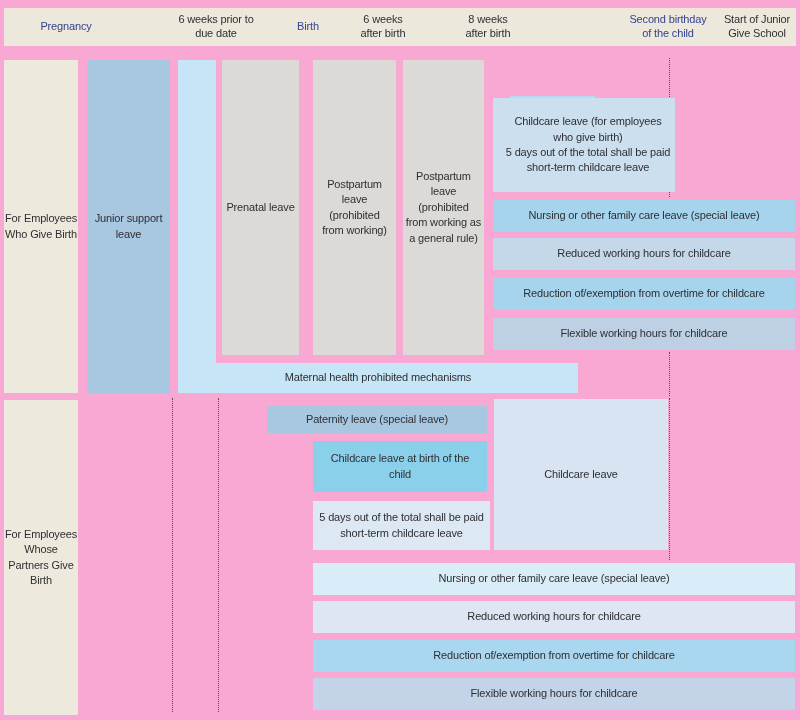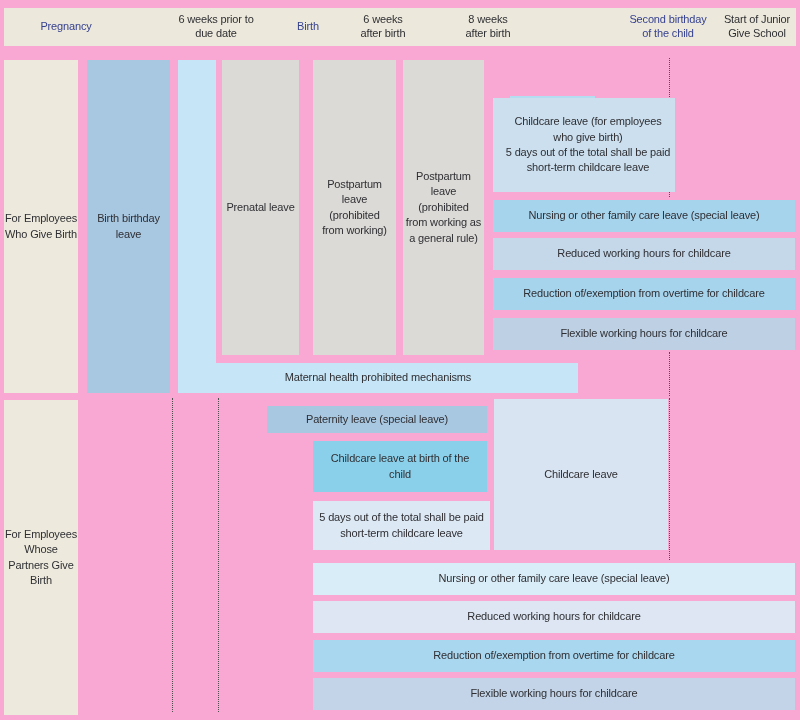--- a/index.html
+++ b/index.html
@@ -59,21 +59,21 @@
   <div class="tl" style="left:453px;top:8px;width:70px;height:38px;">8 weeks
 after birth</div>
   <div class="tl navy" style="left:622px;top:8px;width:92px;height:38px;">Second birthday
 of the child</div>
   <div class="tl" style="left:714px;top:8px;width:86px;height:38px;">Start of Junior
 Give School</div>
 
   <div class="box rowlabel" style="left:4px;top:60px;width:74px;height:333px;">For Employees
 Who Give Birth</div>
 
-  <div class="box medblue" style="left:87px;top:60px;width:83px;height:333px;">Birth birthday
+  <div class="box medblue" style="left:87px;top:60px;width:83px;height:333px;">Junior support
 leave</div>
 
   <div class="box lightcyan" style="left:178px;top:60px;width:38px;height:333px;"></div>
 
   <div class="box graybar" style="left:222px;top:60px;width:77px;height:295px;">Prenatal leave</div>
   <div class="box graybar" style="left:313px;top:60px;width:83px;height:295px;">Postpartum
 leave
 (prohibited
 from working)</div>
   <div class="box graybar" style="left:403px;top:60px;width:81px;height:295px;">Postpartum

